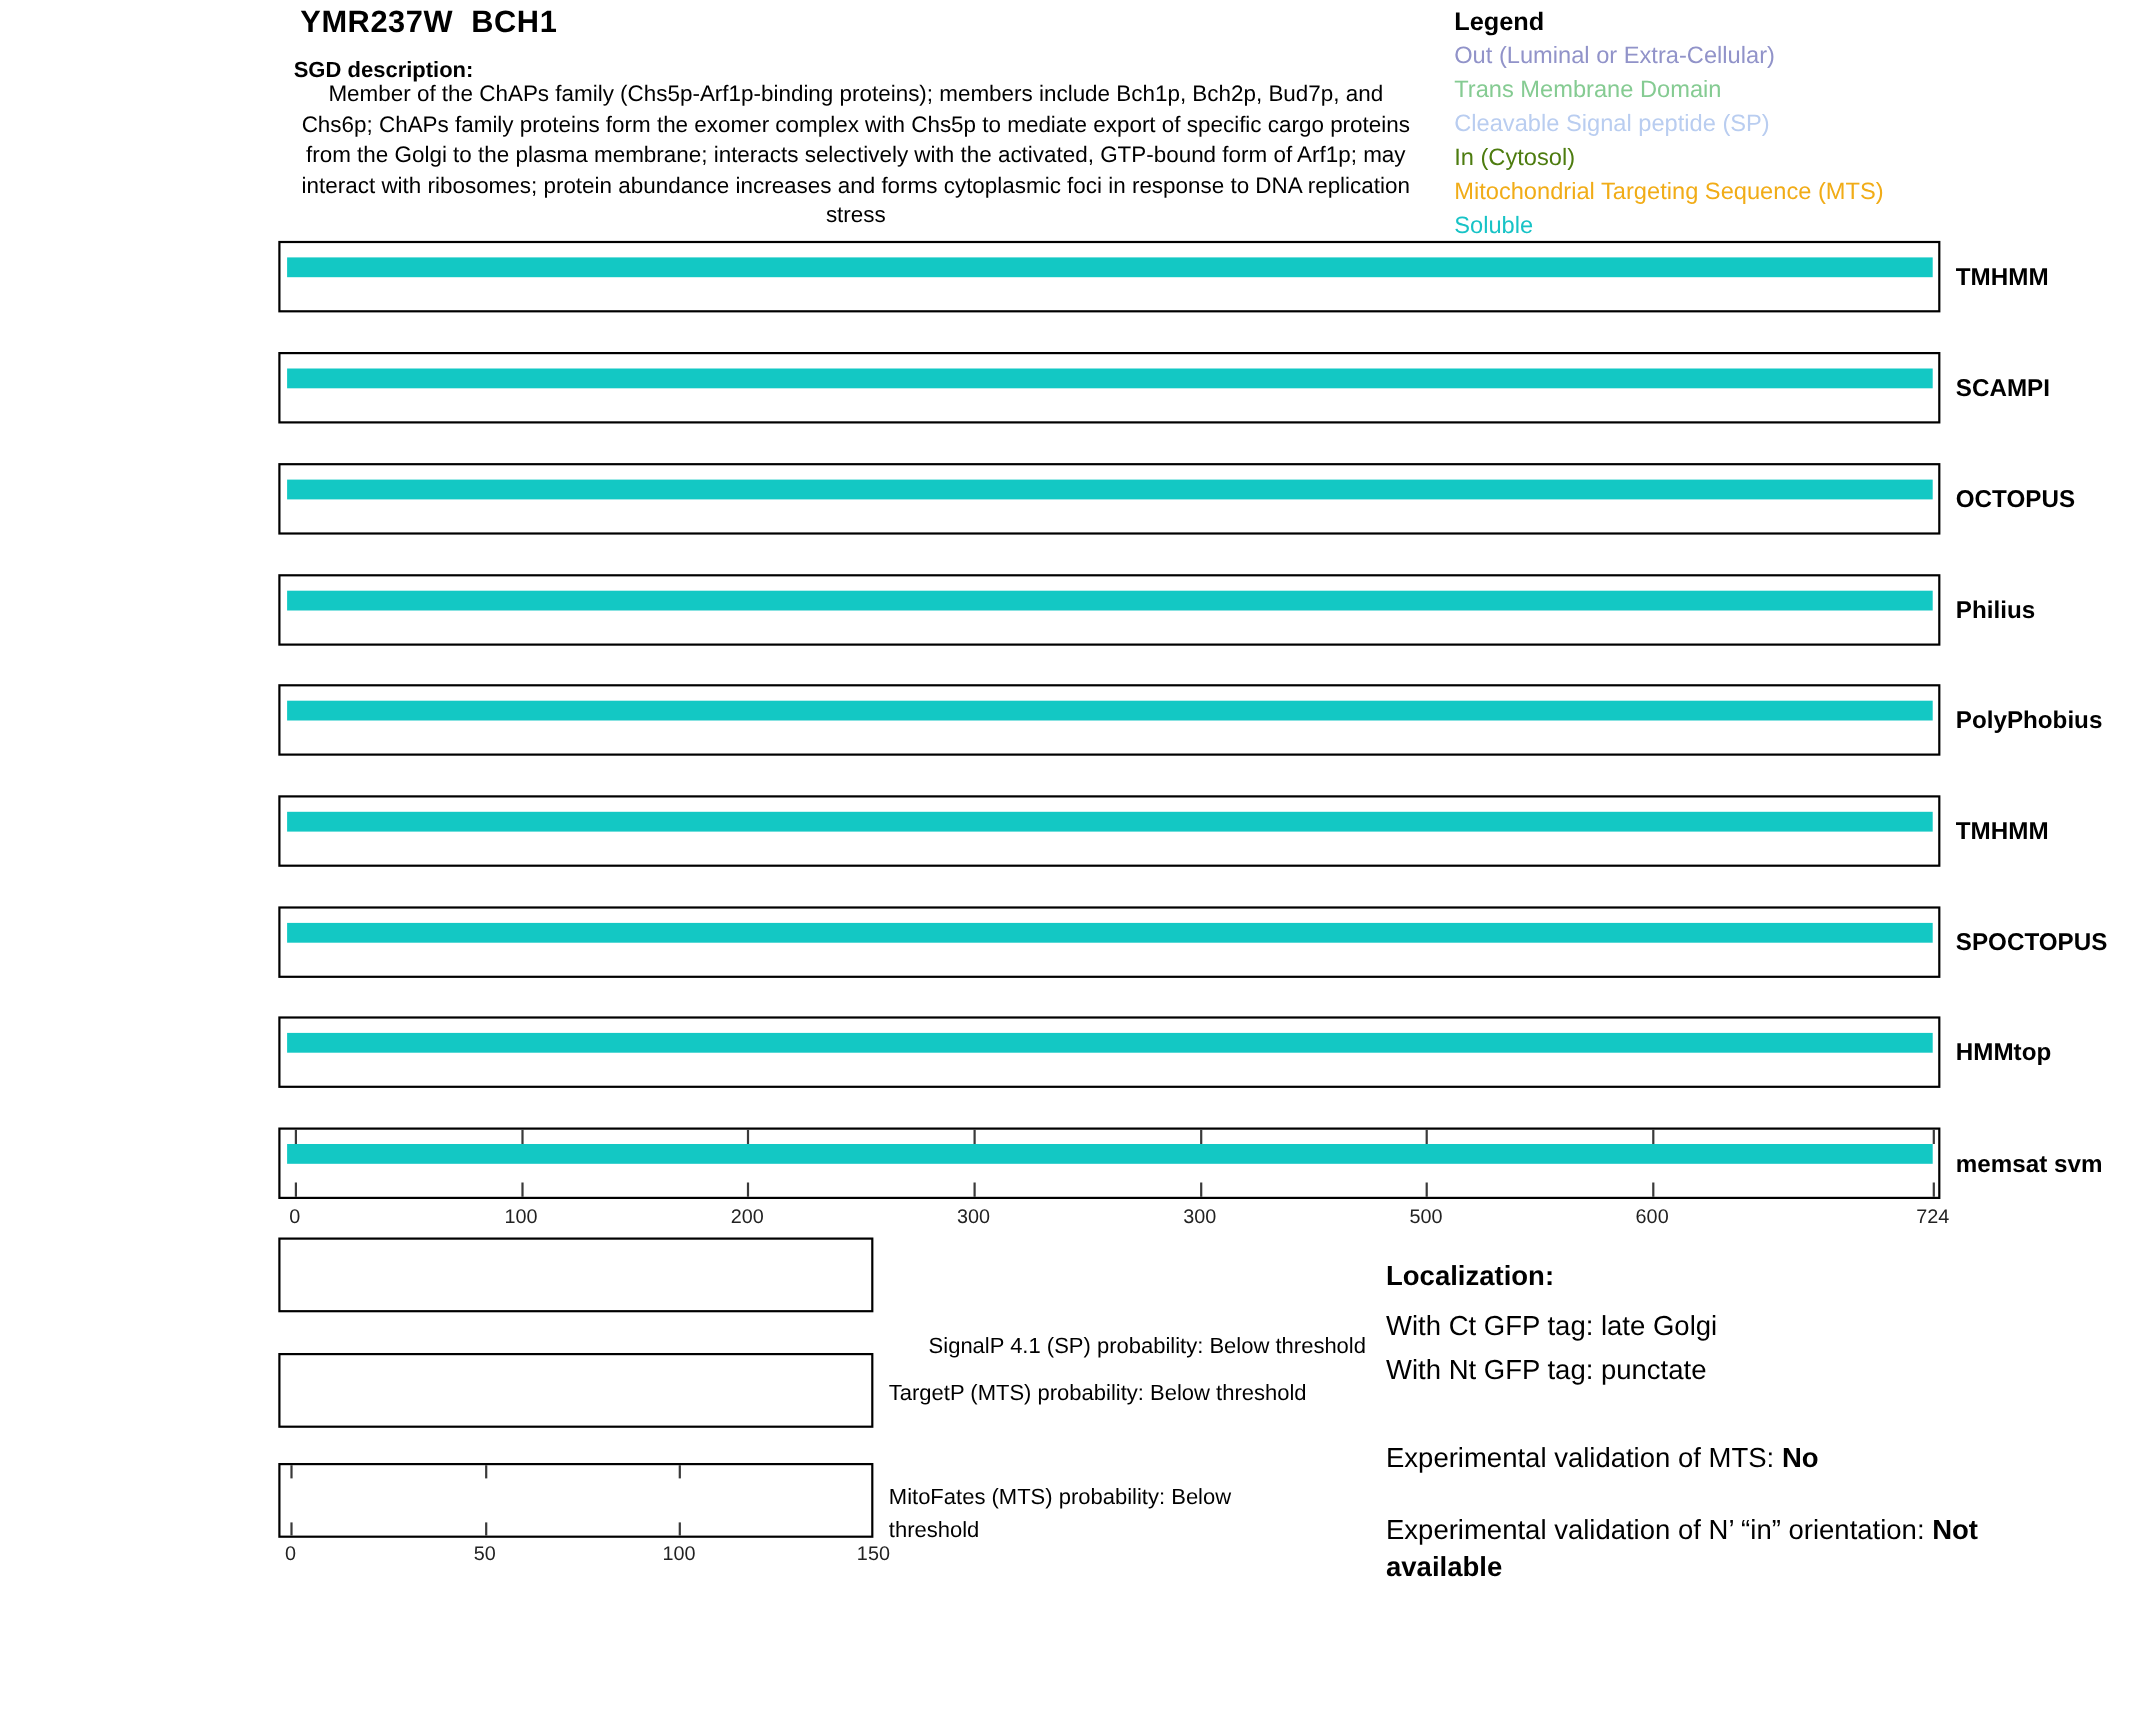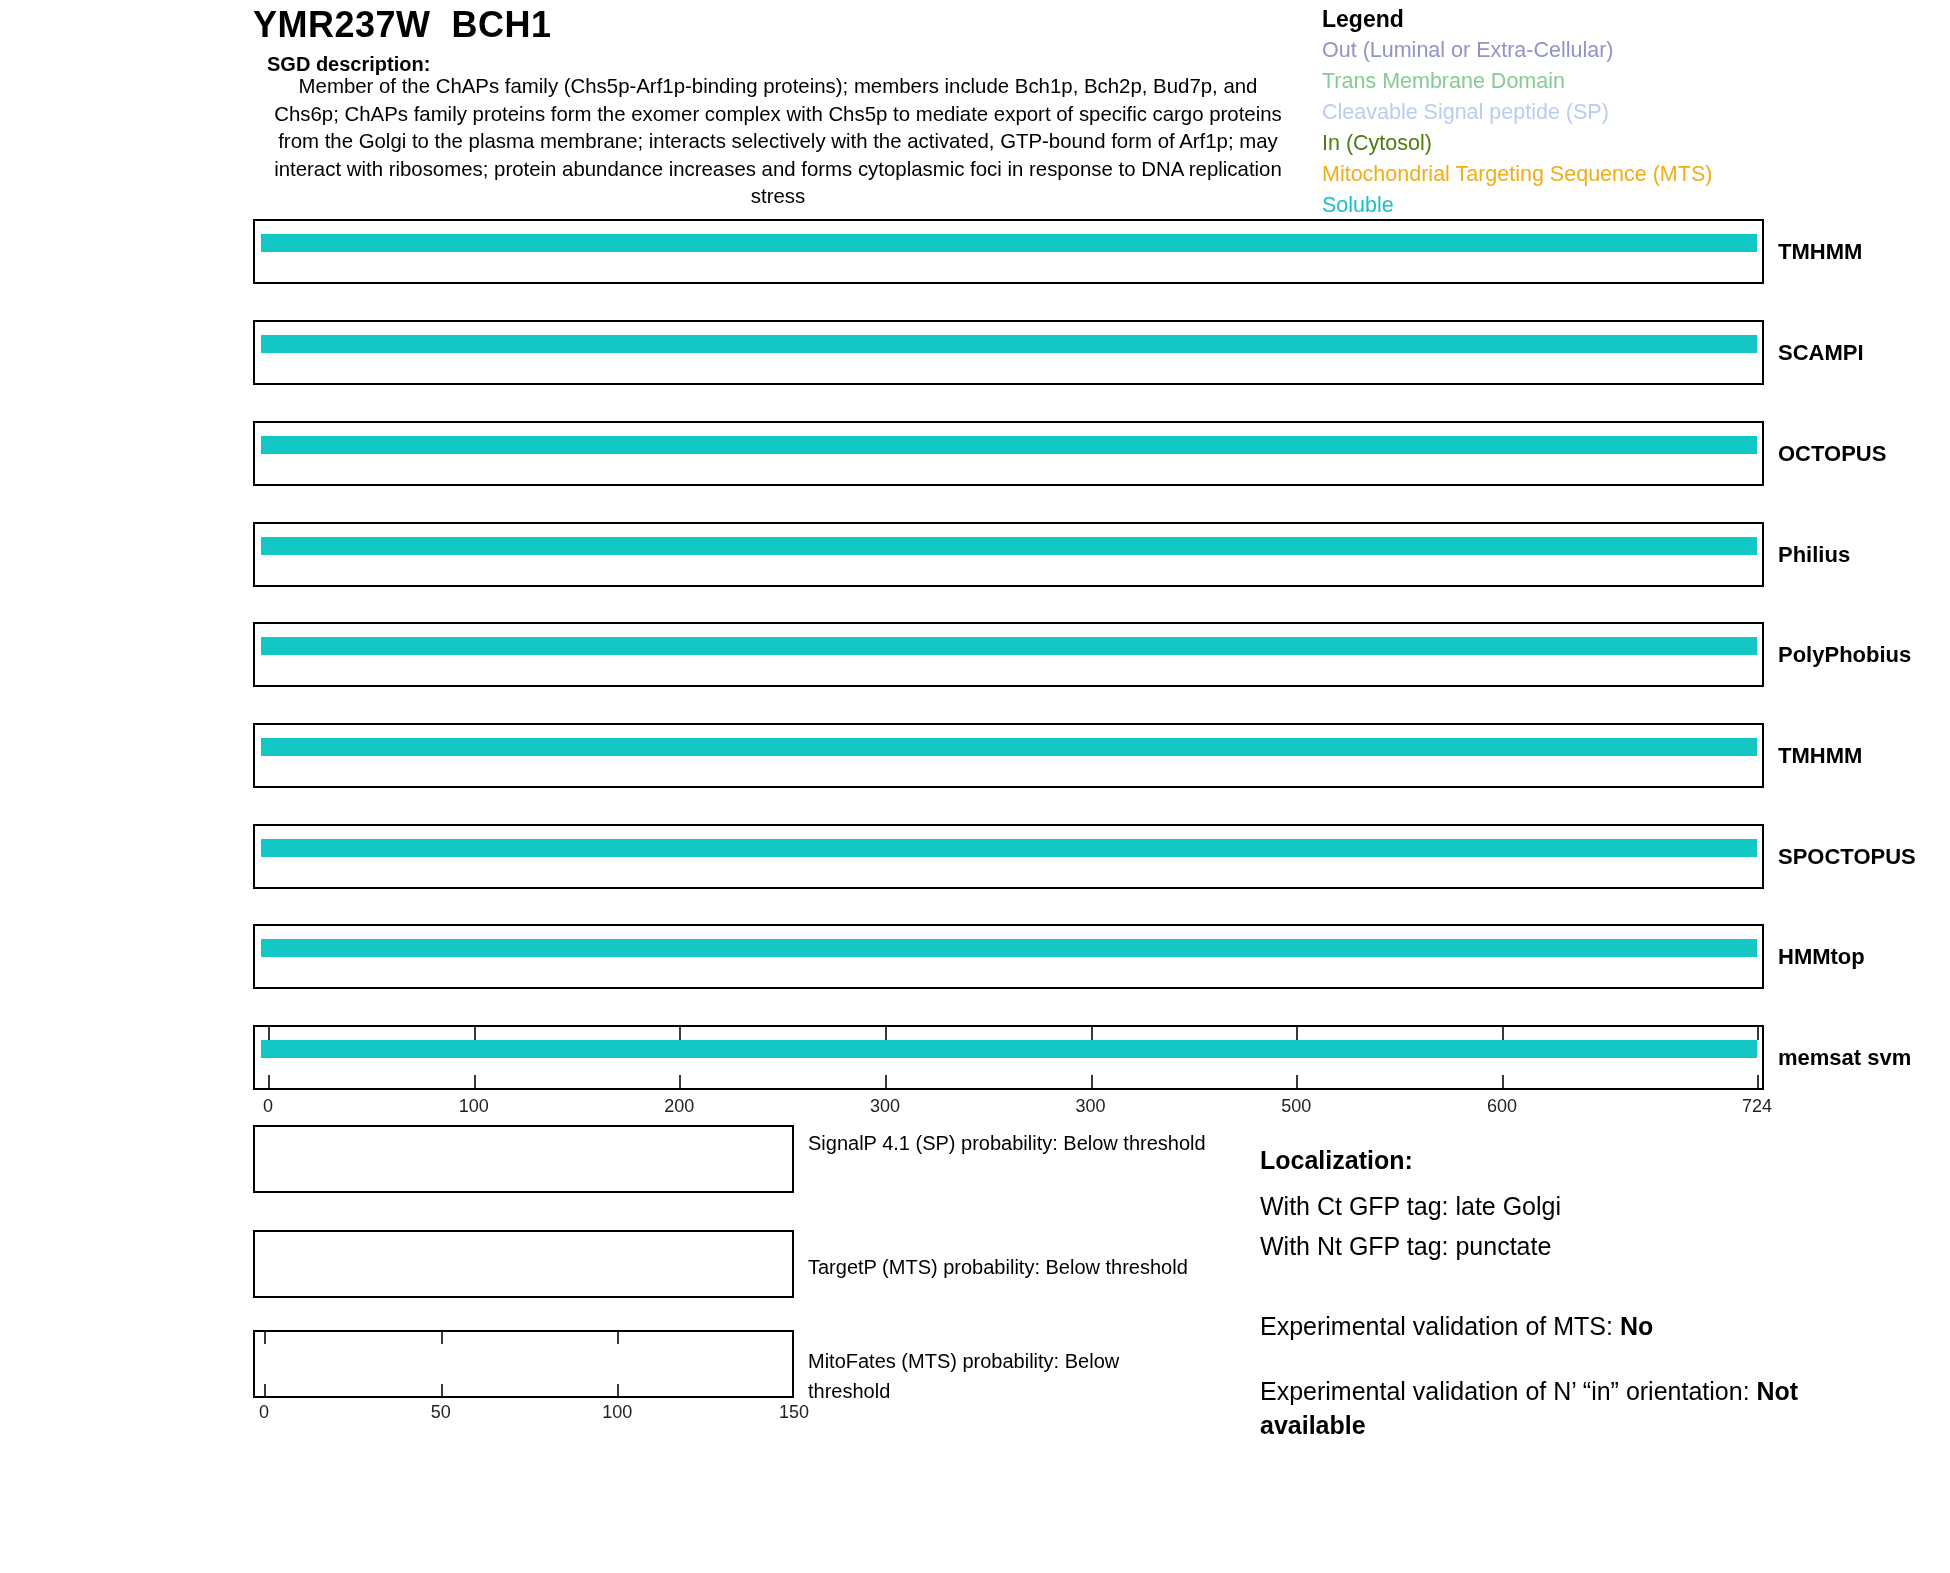--- a/index.html
+++ b/index.html
@@ -3,21 +3,21 @@
 <meta charset="utf-8">
 <style>
   * { margin:0; padding:0; box-sizing:border-box; }
   html,body { background:#ffffff; }
   body {
     width:1950px; height:1573px; position:relative; overflow:hidden;
     font-family:"Liberation Sans", sans-serif; color:#000;
   }
   .abs { position:absolute; }
 
-  .page-title { left:253px; top:4px; font-size:36px; font-weight:bold; letter-spacing:0.5px; white-space:pre; }
+  .page-title { left:273px; top:4px; font-size:28px; font-weight:bold; letter-spacing:0.5px; white-space:pre; }
   .sgd-label  { left:267px; top:53px; font-size:20px; font-weight:bold; }
   .sgd-desc   { left:267px; top:73px; width:1022px; font-size:20.4px; line-height:27.6px;text-align:center; }
 
   .legend-title { left:1322px; top:6px; font-size:23px; font-weight:bold; }
   .legend-item  { left:1322px; height:31px; font-size:21.5px; font-weight:normal; white-space:nowrap; }
 
   .track-box { left:253px; width:1511px; height:65px; border:2px solid #000; background:#fff; }
   .track-bar { position:absolute; top:13px; height:18px; }
   .track-label { left:1778px; font-size:22px; font-weight:bold; white-space:nowrap; line-height:26px; }
 
@@ -107,21 +107,21 @@
     <div class="abs axis-label" style="left: 679.318px; top: 1096px;">200</div>
     <div class="abs axis-label" style="left: 884.977px; top: 1096px;">300</div>
     <div class="abs axis-label" style="left: 1090.64px; top: 1096px;">300</div>
     <div class="abs axis-label" style="left: 1296.3px; top: 1096px;">500</div>
     <div class="abs axis-label" style="left: 1501.95px; top: 1096px;">600</div>
     <div class="abs axis-label" style="left: 1756.97px; top: 1096px;">724</div>
   </div>
 
 <div id="prob-plots">
     <div class="abs prob-box" style="top: 1125px;"></div>
-    <div class="abs prob-label" style="top: 1128px; width: 470px;">SignalP 4.1 (SP) probability: Below threshold</div>
+    <div class="abs prob-label" style="top: 1209px; width: 470px; text-align: center;">SignalP 4.1 (SP) probability: Below threshold</div>
     <div class="abs prob-box" style="top: 1230px;"></div>
     <div class="abs prob-label" style="top: 1252px; width: 470px;">TargetP (MTS) probability: Below threshold</div>
     <div class="abs prob-box" style="top: 1330px;">
       <div class="tick" style="left: 9px; top: 0px; height: 12px;"></div>
       <div class="tick" style="left: 9px; bottom: 0px; height: 12px;"></div>
       <div class="tick" style="left: 185.666px; top: 0px; height: 12px;"></div>
       <div class="tick" style="left: 185.666px; bottom: 0px; height: 12px;"></div>
       <div class="tick" style="left: 362.333px; top: 0px; height: 12px;"></div>
       <div class="tick" style="left: 362.333px; bottom: 0px; height: 12px;"></div>
     </div>

